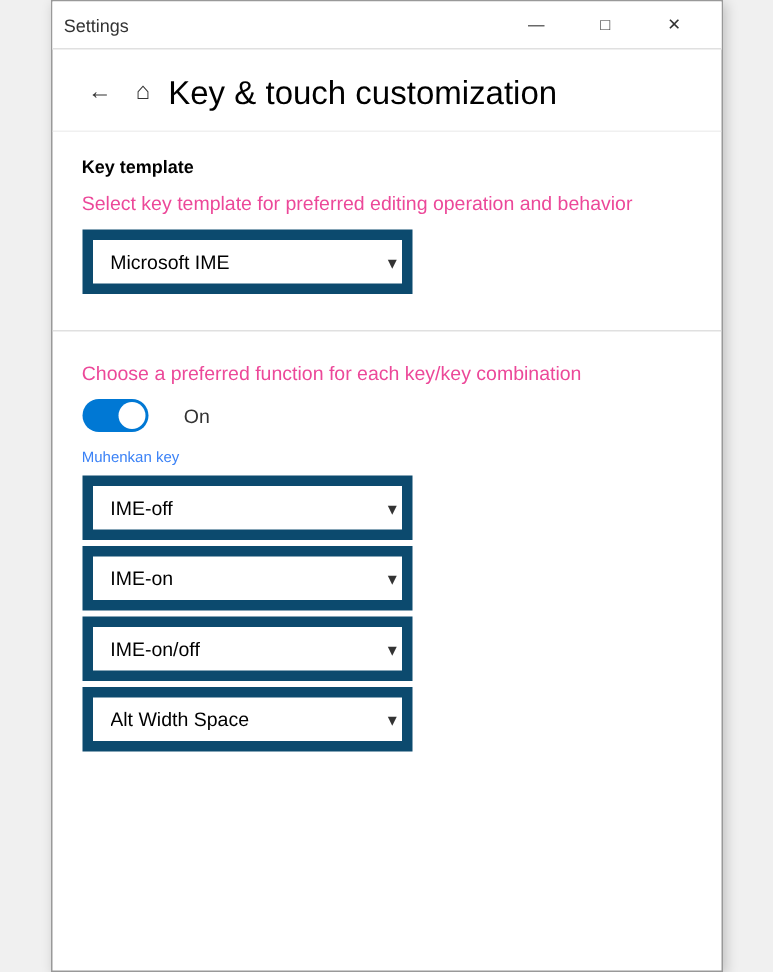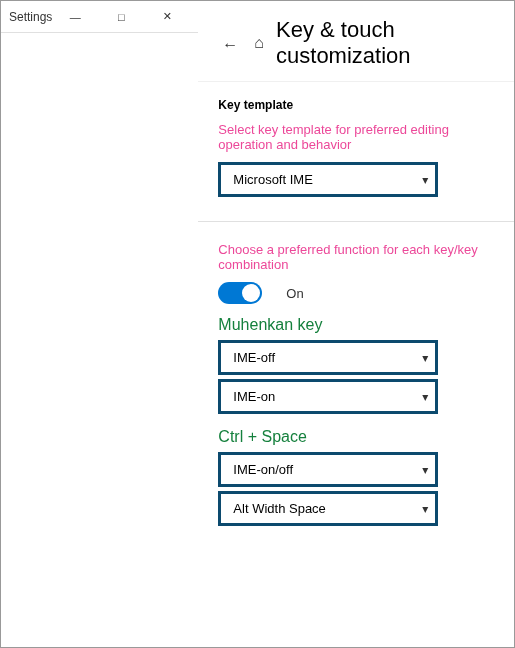--- a/index.html
+++ b/index.html
@@ -13,26 +13,26 @@
       background: #f0f0f0;
       display: flex;
       justify-content: center;
       align-items: center;
       width: 515px;
       height: 648px;
       overflow: hidden;
     }
 
     .window {
-      width: 515px;
+      width: 448px;
       height: 648px;
       background: #ffffff;
       border: 1px solid #999;
       display: flex;
-      flex-direction: row;
+      flex-direction: column;
       box-shadow: 2px 2px 8px rgba(0,0,0,0.2);
     }
 
     .title-bar {
       height: 32px;
       background: #ffffff;
       display: flex;
       align-items: center;
       padding: 0 8px;
       border-bottom: 1px solid #e0e0e0;
@@ -126,21 +126,21 @@
       position: relative;
       display: inline-block;
       width: 220px;
       margin-bottom: 4px;
     }
 
     .dropdown {
       width: 100%;
       padding: 7px 22px 7px 12px;
       font-size: 13px;
-      border: 3px solid #0c4a6e;
+      border: 7px solid #0c4a6e;
       background: #ffffff;
       color: #000;
       cursor: pointer;
       appearance: none;
       -webkit-appearance: none;
     }
 
     .dropdown-arrow {
       position: absolute;
       right: 10px;
@@ -196,22 +196,22 @@
       left: 24px;
       transition: 0.2s;
     }
 
     .toggle-label {
       font-size: 13px;
       color: #333;
     }
 
     .field-label {
-      font-size: 16px;
-      color: #15803d;
+      font-size: 10px;
+      color: #3b82f6;
       margin-bottom: 6px;
       margin-top: 10px;
     }
 
     .field-label:first-of-type {
       margin-top: 0;
     }
   </style>
 </head>
 <body>
@@ -282,21 +282,20 @@
         <select class="dropdown">
           <option>IME-off</option>
           <option selected="">IME-on</option>
           <option>IME-on/off</option>
           <option>None</option>
         </select>
         <span class="dropdown-arrow">▾</span>
       </div>
 
       
-      <div class="field-label">Ctrl + Space</div>
       <div class="dropdown-container">
         <select class="dropdown">
           <option>IME-off</option>
           <option>IME-on</option>
           <option selected="">IME-on/off</option>
           <option>None</option>
         </select>
         <span class="dropdown-arrow">▾</span>
       </div>
 

